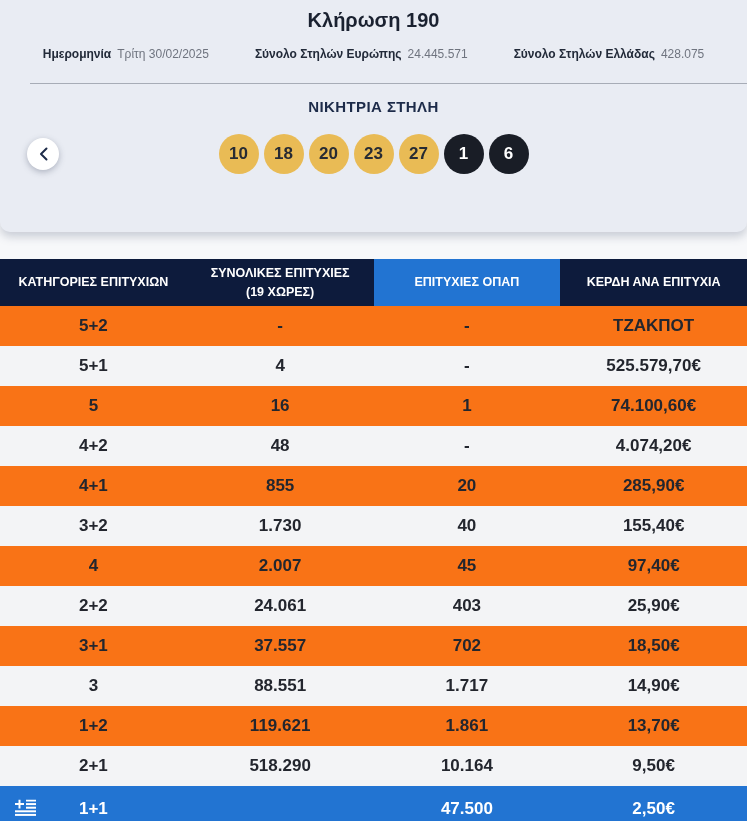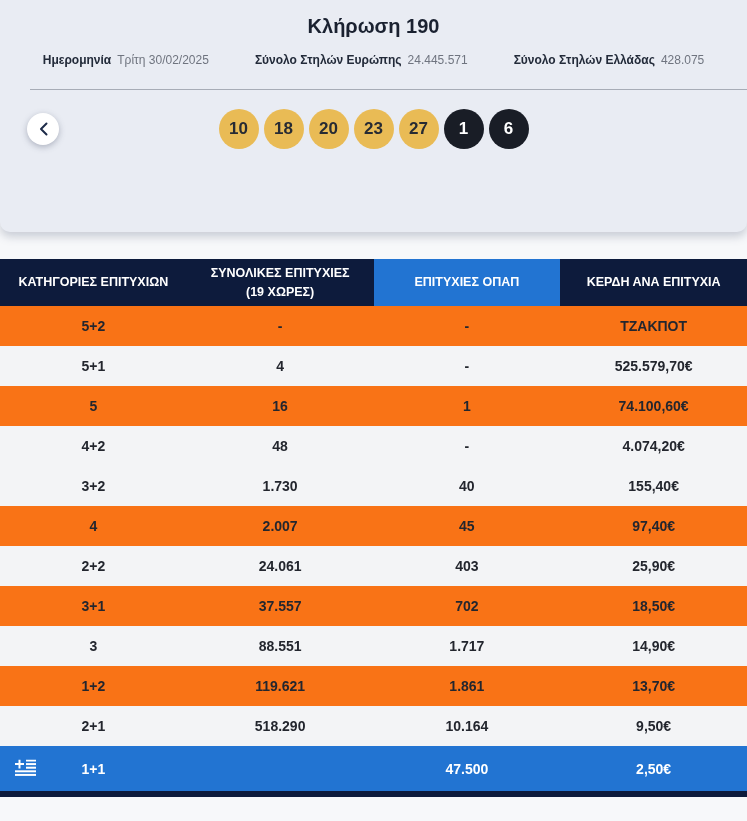--- a/index.html
+++ b/index.html
@@ -13,21 +13,21 @@
 
   
   .top-card{
     background:var(--card-bg,#e9ecf3);
     height:232px;flex:0 0 auto;
     border-radius:0 0 10px 10px;
     box-shadow:0 5px 9px rgba(90,100,125,.28);
     position:relative;z-index:2;
   }
   .draw-title{
-    margin:0;padding-top:15px;
+    margin:0;padding-top:9px;
     text-align:center;
     font-size:20px;font-weight:bold;color:#1a2130;
   }
   .meta-row{
     display:flex;justify-content:center;gap:46px;
     margin-top:15px;font-size:12px;white-space:nowrap;
   }
   .meta-pair{display:flex;gap:6px;align-items:baseline;}
   .meta-label{font-weight:bold;color:#222a39;}
   .meta-value{color:#6f747f;}
@@ -68,21 +68,21 @@
   .results-table th{
     background:var(--header-navy,#0d1b3c);color:#ffffff;
     height:47px;font-size:12.5px;font-weight:bold;
     text-align:center;vertical-align:middle;line-height:1.45;
     padding:0 6px;
   }
   .results-table th.highlight{background:var(--accent-blue,#2274d2);}
   .results-table th .sub{display:block;}
   .results-table td{
     height:40px;text-align:center;vertical-align:middle;
-    font-size:14px;font-weight:bold;color:#23262e;padding:0 6px;
+    font-size:17px;font-weight:bold;color:#23262e;padding:0 6px;
   }
   .results-table tr.alt td{background:var(--alt-row-bg,#f3f4f6);}
   .results-table tr.hl td{
     background:var(--accent-blue,#2274d2);color:#ffffff;height:45px;
   }
   .cell-category{position:relative;}
   .flag-slot{
     position:absolute;left:15px;top:50%;transform:translateY(-50%);
     display:flex;align-items:center;
   }
@@ -106,20 +106,21 @@
         <span class="meta-value">24.445.571</span>
       </div>
       <div class="meta-pair">
         <span class="meta-label">Σύνολο Στηλών Ελλάδας</span>
         <span class="meta-value">428.075</span>
       </div>
     </div>
 
     <hr class="divider">
 
+    <h2 class="winning-title">ΝΙΚΗΤΡΙΑ ΣΤΗΛΗ</h2>
 
     <div class="numbers-row">
       <button class="prev-btn">
         <span style="display:flex;">
           <svg width="9" height="14" viewBox="0 0 9 14">
               <path d="M7.5 1.5 L2 7 L7.5 12.5" fill="none" stroke="#1d2b49" stroke-width="2" stroke-linecap="round" stroke-linejoin="round"></path>
             </svg>
         </span>
       </button>
 
@@ -161,20 +162,26 @@
     <td class="cell-category"><span class="flag-slot"></span><span class="cat-text">5</span></td>
     <td>16</td>
     <td>1</td>
     <td>74.100,60€</td>
   </tr>
         <tr class="alt">
     <td class="cell-category"><span class="flag-slot"></span><span class="cat-text">4+2</span></td>
     <td>48</td>
     <td>-</td>
     <td>4.074,20€</td>
+  </tr>
+        <tr>
+    <td class="cell-category"><span class="flag-slot"></span><span class="cat-text">4+1</span></td>
+    <td>855</td>
+    <td>20</td>
+    <td>285,90€</td>
   </tr>
         <tr class="alt">
     <td class="cell-category"><span class="flag-slot"></span><span class="cat-text">3+2</span></td>
     <td>1.730</td>
     <td>40</td>
     <td>155,40€</td>
   </tr>
         <tr>
     <td class="cell-category"><span class="flag-slot"></span><span class="cat-text">4</span></td>
     <td>2.007</td>

